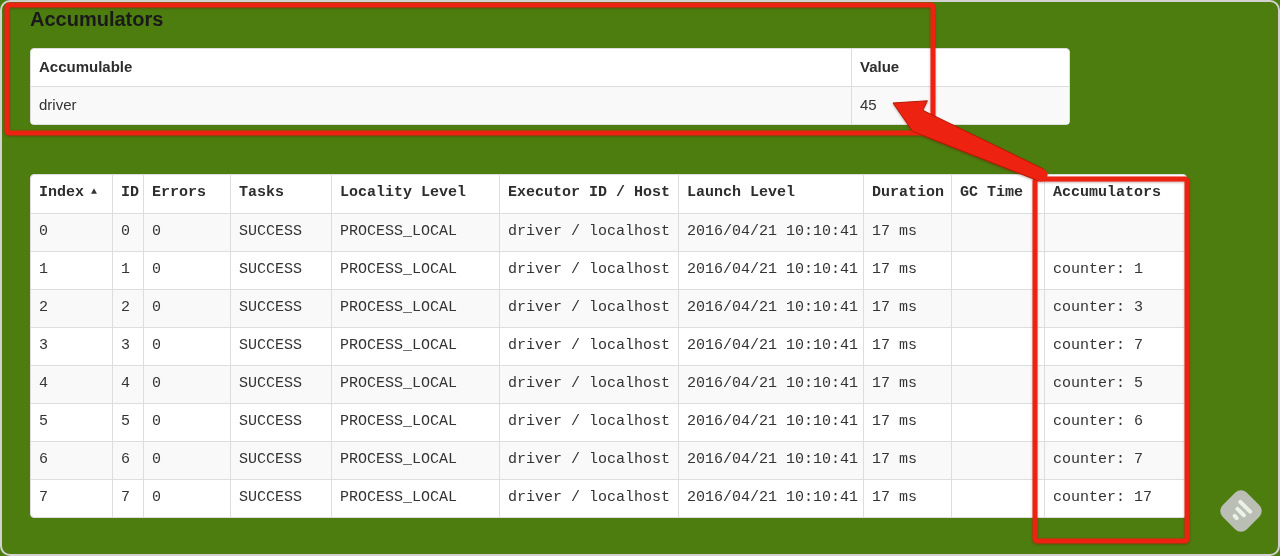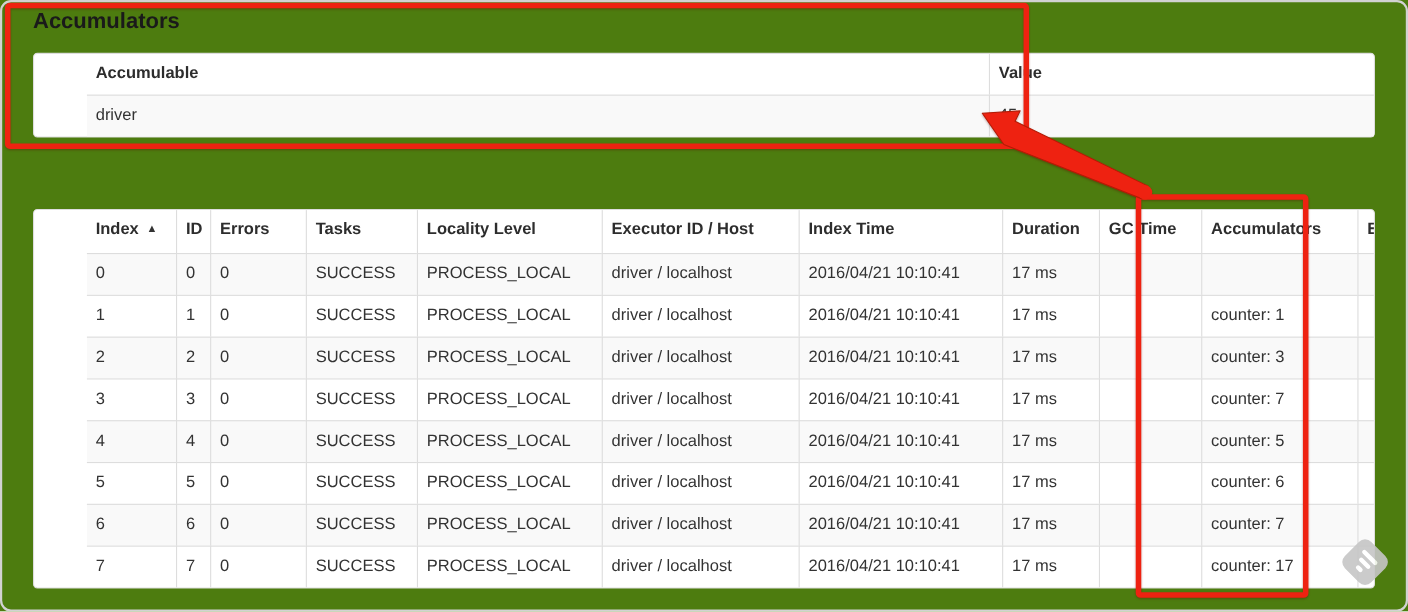--- a/index.html
+++ b/index.html
@@ -12,27 +12,27 @@
     pointer-events:none; z-index:30;
   }
   .section-title {
     position:absolute; left:30px; margin:0; font-size:20px; font-weight:bold;
     color:#1a1a1a; line-height:24px;
   }
   #accumulators-title { top:7px; }
   #tasks-title { top:148px;margin-top:40px; }
 
   .data-table {
-    position:absolute; left:30px; width:1220px;
+    position:absolute; left:30px; width:1040px;
     border-collapse:separate; border-spacing:0; table-layout:fixed;
     background:#fff; border:1px solid var(--table-border);
-    border-radius:4px; font-size:15px; color:#333;padding-left:48px;
+    border-radius:4px; font-size:15px; color:#333;
   }
   #accumulators-table { top:48px; }
-  #tasks-table { top:190px; }
+  #tasks-table { top:174px;font-family:Liberation Mono, monospace; }
   .data-table th, .data-table td {
     border-left:1px solid var(--table-border);
     border-top:1px solid var(--table-border);
     padding:8px 8px 9px 8px; text-align:left; line-height:20px;
     white-space:nowrap; overflow:hidden; vertical-align:top;
     font-weight:normal;
   }
   .data-table th { font-weight:bold; color:#2d2d2d; }
   .data-table tr > *:first-child { border-left:0; }
   .data-table thead th { border-top:0; }
@@ -100,21 +100,21 @@
         <col>
     </colgroup>
     <thead>
       <tr>
         <th><span>Index</span><span class="sort-icon">▲</span></th>
         <th>ID</th>
         <th>Errors</th>
         <th>Tasks</th>
         <th>Locality Level</th>
         <th>Executor ID / Host</th>
-        <th>Index Time</th>
+        <th>Launch Level</th>
         <th>Duration</th>
         <th>GC Time</th>
         <th>Accumulators</th>
         <th>Errors</th>
       </tr>
     </thead>
     <tbody>
       <tr>
         <td>0</td>
           <td>0</td>

